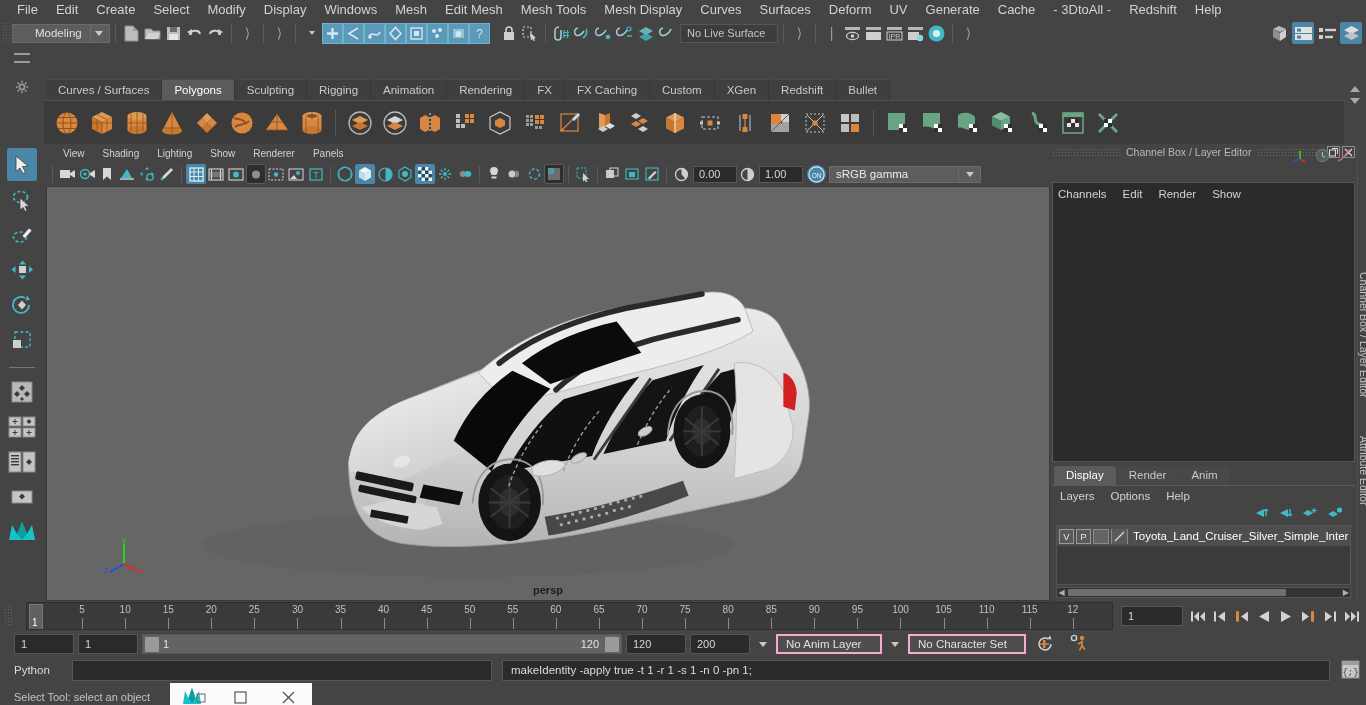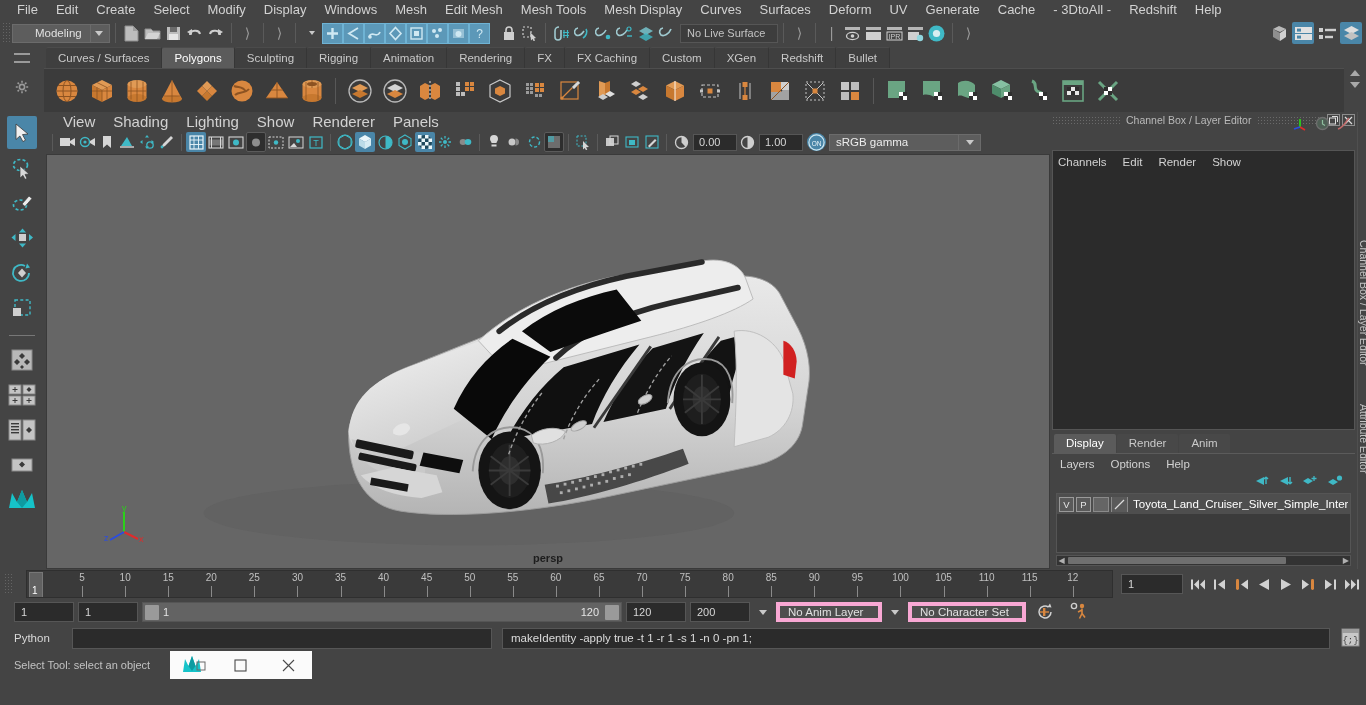--- a/index.html
+++ b/index.html
@@ -54,21 +54,21 @@
   .bigbtn { width:22px;height:22px;display:flex;align-items:center;justify-content:center;border-radius:2px; }
   .bigbtn.on { background:#4a86a8; }
 
   
   .shelfwrap { display:flex; background:#444444; }
   .shelfleft { width:44px; display:flex; flex-direction:column; align-items:center; }
   .shelfleft .hamb { margin-top:7px; width:16px;height:10px; display:flex;flex-direction:column;justify-content:space-between; }
   .shelfleft .hamb i { display:block;height:2px;background:#9a9a9a; }
   .shelfleft .gear { margin-top:17px; }
   .shelfmain { flex:1; }
-  .shelftabs { height:22px; display:flex; align-items:flex-end; background:#444444; padding-left:2px; }
+  .shelftabs { height:22px; display:flex; align-items:flex-end; background:#444444; padding-left:2px;margin-top:32px; }
   .shelftabs .tab {
     height:21px; line-height:21px; padding:0 12px; font-size:11.5px; color:#c9c9c9;
     background:#3f3f3f; border-right:1px solid #363636; border-top:1px solid #4b4b4b;
     border-top-left-radius:2px;border-top-right-radius:2px; cursor:default; white-space:nowrap;
   }
   .shelftabs .tab.active { background:#5b5b5b; color:#fff; }
   .shelfbar {
     height:44px; background:#3b3b3b; display:flex; align-items:center;
     border-top:1px solid #4e4e4e; padding-left:6px; gap:2px;
   }
@@ -83,21 +83,21 @@
 
   
   .toolbox { width:44px; background:#444444; display:flex; flex-direction:column; align-items:center; padding-top:4px; }
   .tbtn { width:30px;height:33px;display:flex;align-items:center;justify-content:center;margin-bottom:2px;border-radius:2px; }
   .tbtn.sel { background:#4a86a8; }
   .tsep { width:26px;height:1px;background:#777; margin:9px 0 7px; }
 
   
   .vpwrap { flex:1; display:flex; flex-direction:column; background:#444; padding-right:0; }
   .vpmenu { height:18px; display:flex; align-items:center; background:#444444; padding-left:10px; }
-  .vpmenu .vm { padding:0 9px; font-size:15px; color:#d2d2d2; cursor:default; }
+  .vpmenu .vm { padding:0 9px; font-size:10px; color:#d2d2d2; cursor:default; }
   .vptools { height:24px; display:flex; align-items:center; background:#444444; padding-left:4px; }
   .vico { width:20px;height:20px;display:flex;align-items:center;justify-content:center;flex:none;border-radius:2px; }
   .vico.on { background:#4a86a8; }
   .vico.dark { background:#2e2e2e; border:1px solid #5b5b5b; }
   .vdiv { width:1px;height:17px;background:#5a5a5a;margin:0 4px; }
   .numfield { width:44px;height:17px;background:#2b2b2b;border:1px solid #565656;color:#d6d6d6;
               font-size:11px;display:flex;align-items:center;padding-left:5px;margin-left:2px; }
   .gammafield { width:130px;height:17px;background:#5d5d5d;border:1px solid #6b6b6b;color:#ececec;
               font-size:11.5px;display:flex;align-items:center;padding-left:6px;margin-left:3px; }
   .gammaarw { width:22px;height:17px;background:#5d5d5d;border:1px solid #6b6b6b;border-left:none;
@@ -165,21 +165,21 @@
   .rangerow { height:26px; display:flex; align-items:center; background:#444444; padding-left:14px; gap:4px; }
   .rfield { width:60px;height:20px;background:#2b2b2b;border:1px solid #565656;color:#d6d6d6;
             font-size:11px;display:flex;align-items:center;padding-left:6px; }
   .rangebar { width:480px;height:20px;background:#636363;border:1px solid #555;position:relative;
               display:flex;align-items:center; }
   .rangebar .hl { position:absolute;left:2px;top:2px;width:14px;height:15px;background:#9a9a9a;border-radius:1px; }
   .rangebar .hr { position:absolute;right:2px;top:2px;width:14px;height:15px;background:#9a9a9a;border-radius:1px; }
   .rangebar .lbl-l { position:absolute;left:20px;font-size:11px;color:#e4e4e4; }
   .rangebar .lbl-r { position:absolute;right:22px;font-size:11px;color:#e4e4e4; }
   .dropsm { width:18px;height:20px;display:flex;align-items:center;justify-content:center; }
-  .combo { height:20px;background:#4e4e4e;border:4px solid #f9a8d4;color:#e0e0e0;font-size:11.5px;
+  .combo { height:20px;background:#4e4e4e;border:2px solid #f9a8d4;color:#e0e0e0;font-size:11.5px;
            display:flex;align-items:center;padding:0 8px; }
 
   
   .cmdrow { height:26px; display:flex; align-items:center; background:#444444; padding-left:14px; gap:6px; }
   .cmdlabel { font-size:11.5px; color:#d8d8d8; width:52px; }
   .cmdinput { width:420px;height:21px;background:#2b2b2b;border:1px solid #565656; }
   .cmdout { flex:1;height:21px;background:#2b2b2b;border:1px solid #565656;display:flex;align-items:center;
             padding-left:8px;font-size:11.5px;color:#dcdcdc;margin-left:4px; }
   .scriptbtn { width:20px;height:20px;margin:0 5px; }
 

